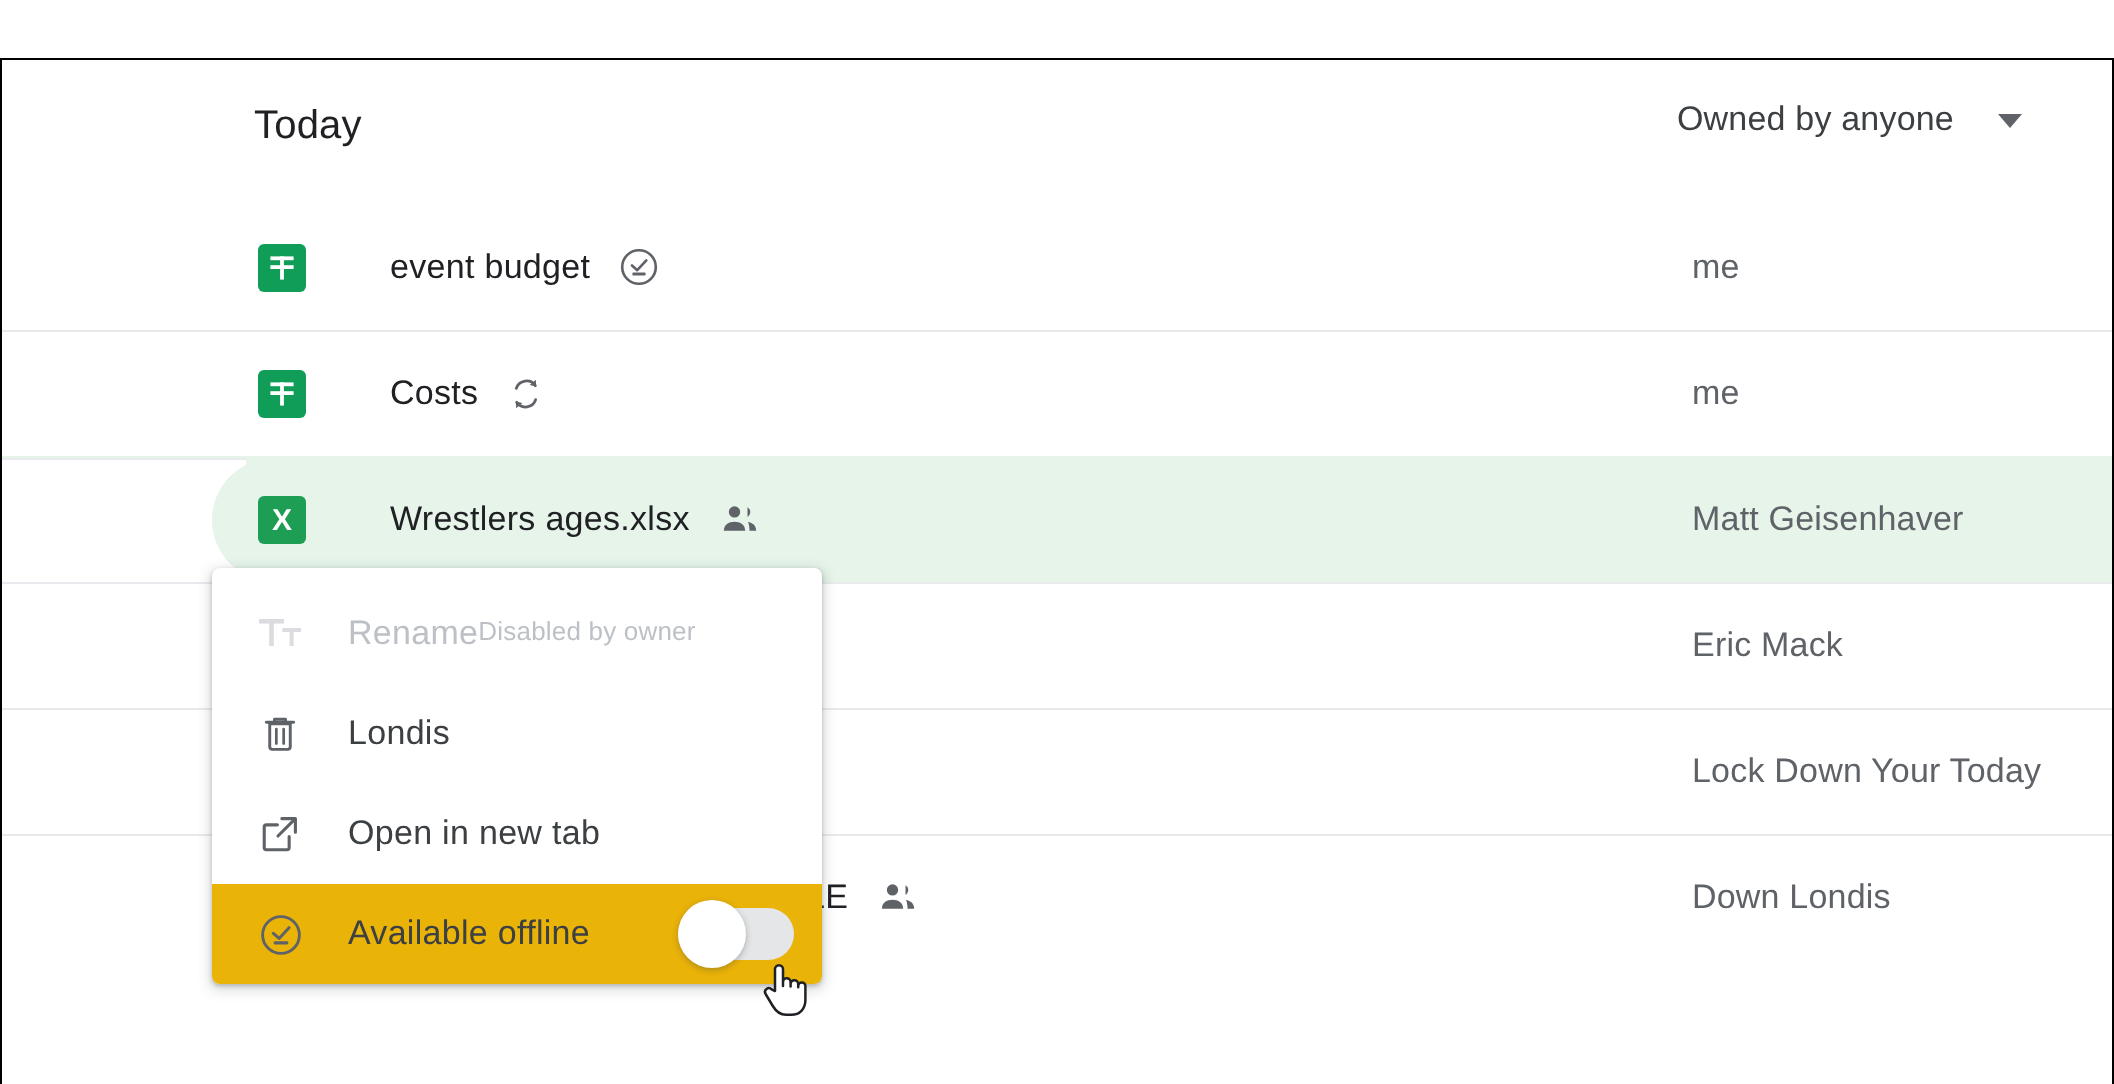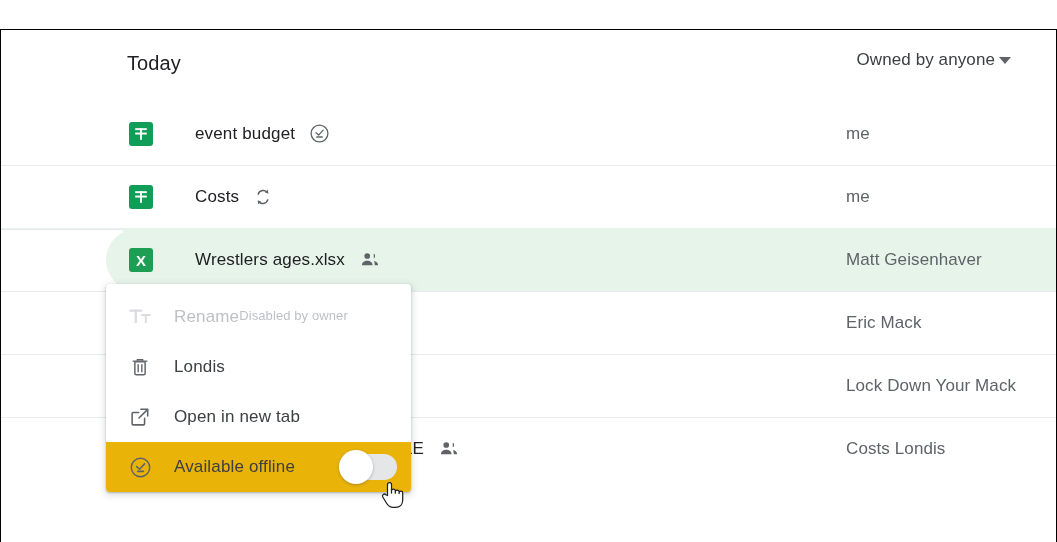--- a/index.html
+++ b/index.html
@@ -38,21 +38,21 @@
     font-size: 20px;
     color: #202124;
     letter-spacing: .1px;
   }
   .owner-filter {
     position: absolute;
     right: 45px;
     top: 20px;
     display: flex;
     align-items: center;
-    gap: 4px;
+    gap: 22px;
     cursor: pointer;
   }
   .owner-filter-label {
     font-size: 17px;
     color: #3c4043;
     letter-spacing: .1px;
   }
   .caret-down {
     width: 0;
     height: 0;
@@ -324,21 +324,21 @@
     </div>
 
     <div class="file-row">
       <div class="row-inner">
         <span class="owner-cell">Eric Mack</span>
       </div>
     </div>
 
     <div class="file-row">
       <div class="row-inner">
-        <span class="owner-cell">Lock Down Your Mack</span>
+        <span class="owner-cell">Lock Down Your Today</span>
       </div>
     </div>
 
     <div class="file-row">
       <div class="row-inner">
         <span class="file-icon icon-sheets">
           <svg class="sheet-glyph" width="16" height="16" viewBox="0 0 16 16" aria-hidden="true">
             <rect x="2.2" y="2.2" width="11.6" height="1.9" fill="#ffffff"></rect>
             <rect x="7.05" y="2.2" width="1.9" height="11.6" fill="#ffffff"></rect>
             <rect x="2.2" y="6.6" width="11.6" height="1.9" fill="#ffffff"></rect>
@@ -346,21 +346,21 @@
         </span>
         <span class="file-name">HTC EDITORIAL SCHEDULE</span>
         <span class="name-badge">
           <svg width="22" height="22" viewBox="0 0 24 24" aria-hidden="true">
             <circle cx="9" cy="7.6" r="3.1" fill="#5f6368"></circle>
             <path d="M3.2 17.8 c0-3.2 2.6-4.9 5.8-4.9 s5.8 1.7 5.8 4.9 z" fill="#5f6368"></path>
             <path d="M16.1 5.0 a3.1 3.1 0 0 1 0 5.3 z" fill="#5f6368"></path>
             <path d="M16.4 13.1 c2.4 .35 4.4 1.9 4.4 4.7 h-3.6 c0-1.9 -.3-3.4 -.8-4.7 z" fill="#5f6368"></path>
           </svg>
         </span>
-        <span class="owner-cell">Costs Londis</span>
+        <span class="owner-cell">Down Londis</span>
       </div>
     </div>
 
   </div>
 
   <div class="context-menu">
 
     <div class="menu-item disabled">
       <span class="menu-icon">
         <svg width="24" height="24" viewBox="0 0 24 24" aria-hidden="true">

